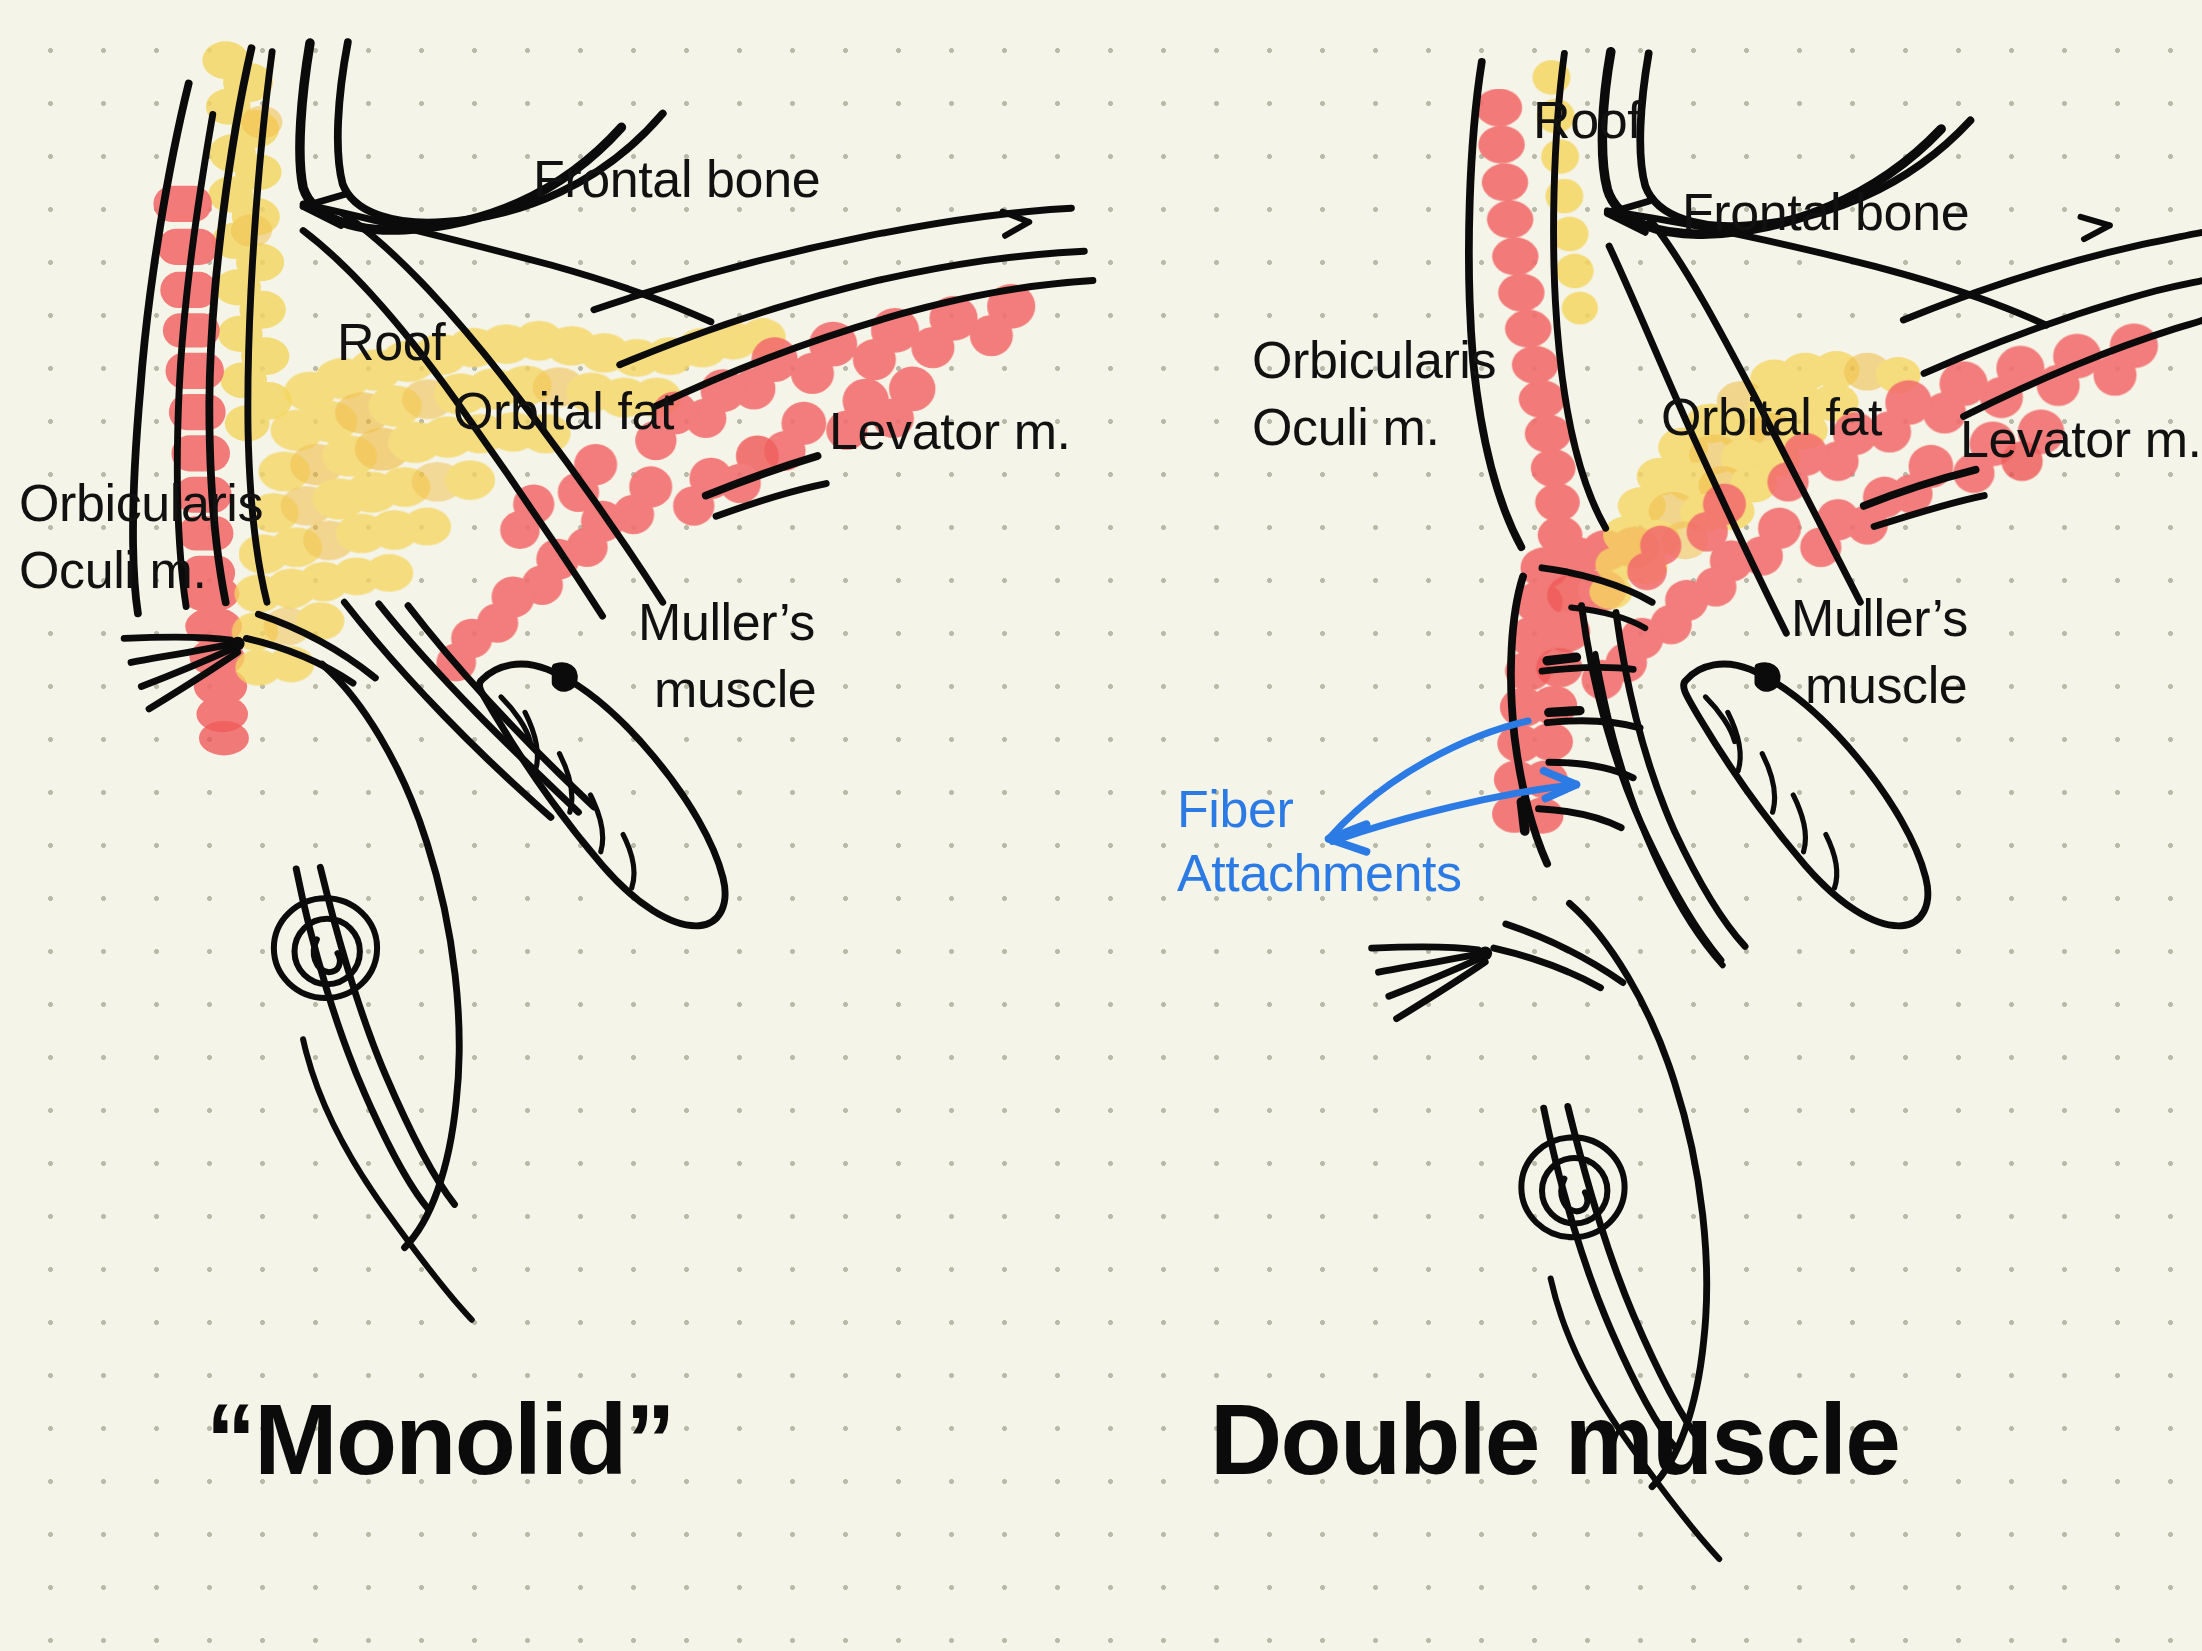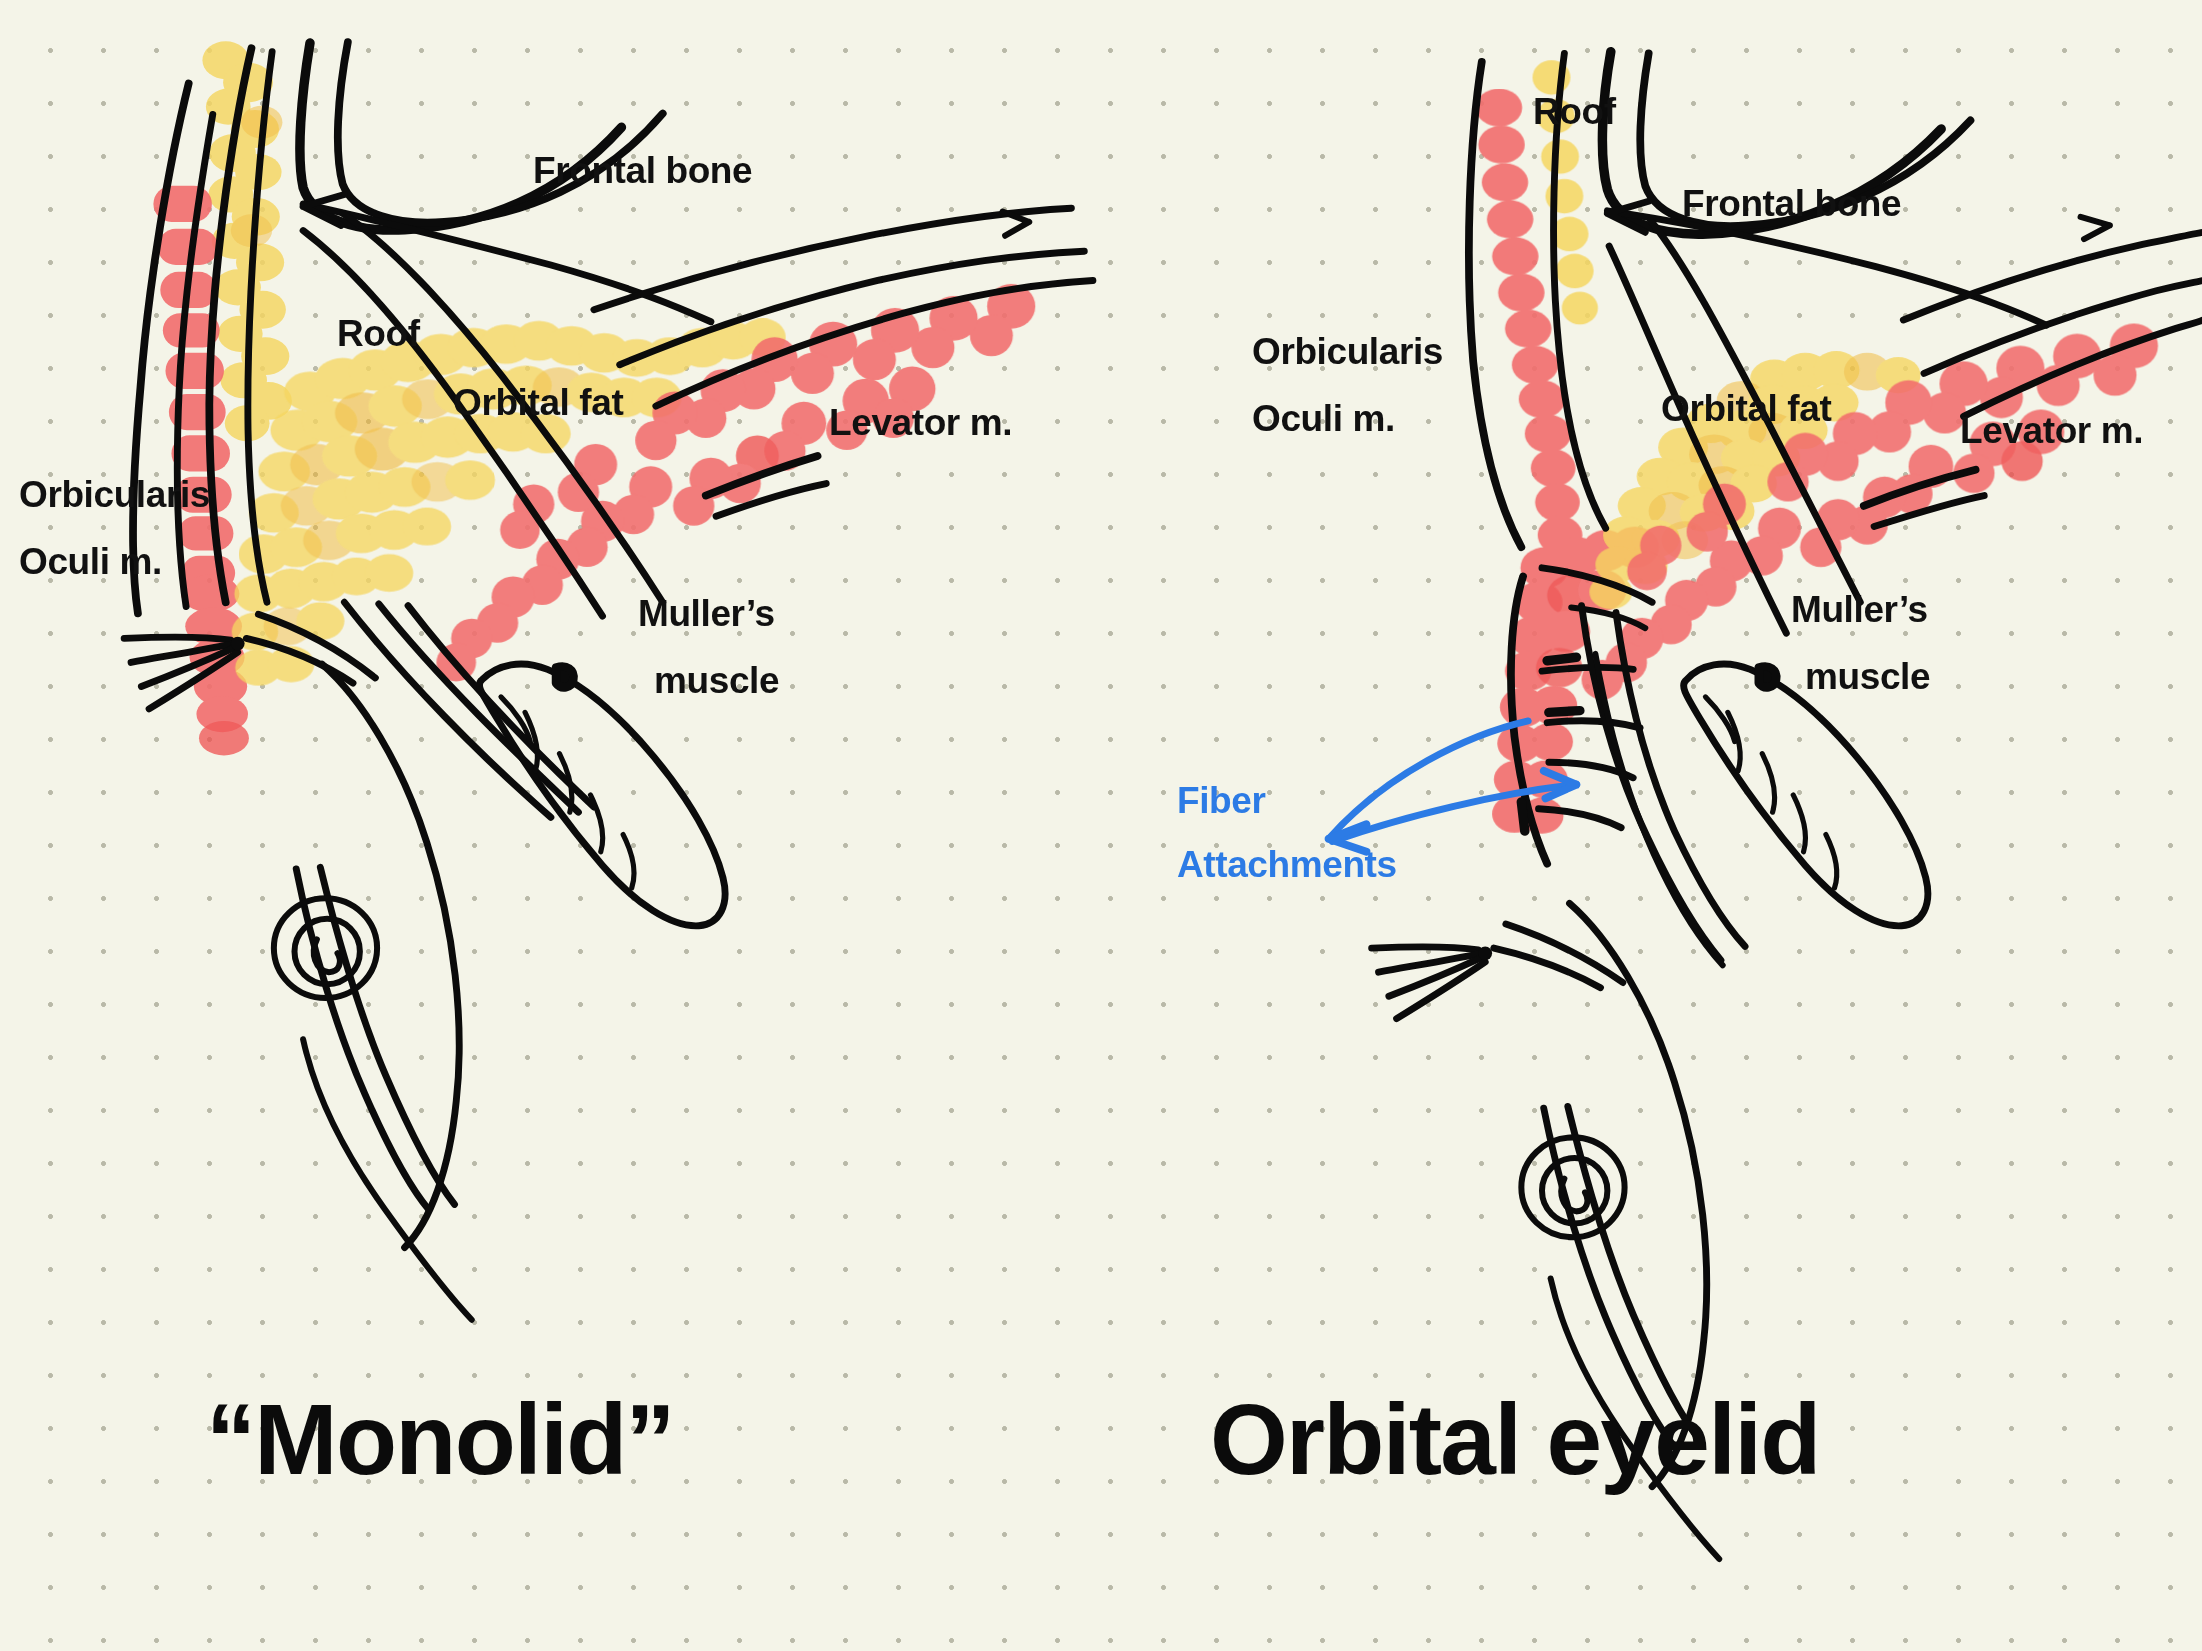--- a/index.html
+++ b/index.html
@@ -19,25 +19,25 @@
   }
   #art{
     position:absolute;
     inset:0;
     width:2203px;
     height:1651px;
   }
   .lbl{
     position:absolute;
     color:#111111;
-    font-size:37px;
+    font-size:52px;
     line-height:1.18;
     white-space:pre;
     letter-spacing:-0.4px;
-    font-weight:700;
+    font-weight:400;
   }
   .lbl.blue{ color:#2C7BE5; }
   .title{
     position:absolute;
     color:#0B0B0B;
     font-size:100px;
     font-weight:700;
     letter-spacing:-1.7px;
     white-space:pre;
     margin-left:38px;
@@ -505,16 +505,16 @@
   <div class="lbl" style="left:1661px; top:387px;">Orbital fat</div>
 
   <div class="lbl" style="left:1960px; top:409px;">Levator m.</div>
 
   <div class="lbl" style="left:1791px; top:588px;">Muller’s</div>
   <div class="lbl" style="left:1805px; top:655px;">muscle</div>
 
   <div class="lbl blue" style="left:1177px; top:779px;">Fiber</div>
   <div class="lbl blue" style="left:1177px; top:843px;text-align:center;">Attachments</div>
 
-  <div class="title" style="left:1172px; top:1382px;">Orbital eyelid</div>
+  <div class="title" style="left:1172px; top:1382px;">Double muscle</div>
 
 </div>
 
 
 </body></html>

